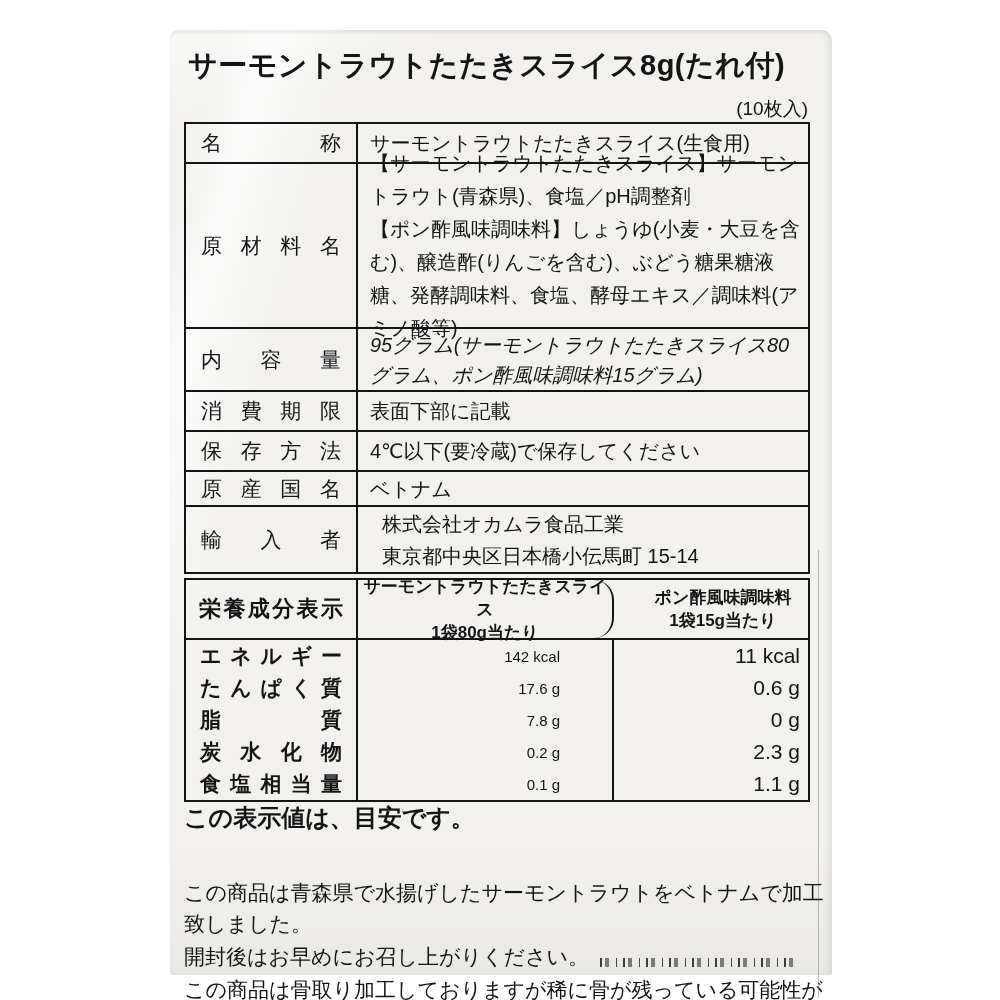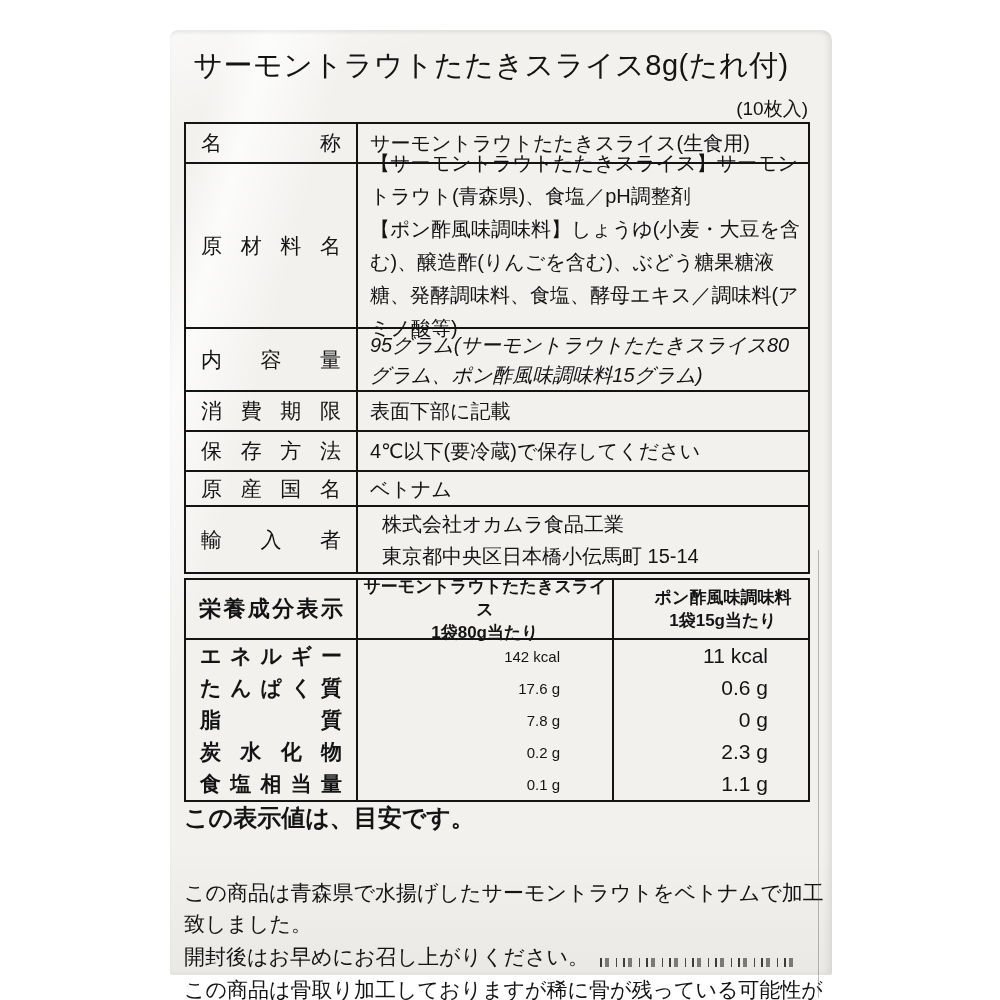--- a/index.html
+++ b/index.html
@@ -18,22 +18,22 @@
     position:absolute;left:170px;top:30px;width:662px;height:945px;
     background:
       linear-gradient(105deg, rgba(255,255,255,0) 6%, rgba(255,255,255,.75) 11%, rgba(255,255,255,0) 20%),
       linear-gradient(160deg, rgba(255,255,255,.5) 1%, rgba(255,255,255,0) 9%),
       linear-gradient(0deg, rgba(0,0,0,.035), rgba(0,0,0,0) 14%),
       var(--package_bg);
     border-radius:8px 10px 2px 2px;
     box-shadow:inset -4px 0 6px rgba(0,0,0,.07), inset 0 3px 3px rgba(0,0,0,.04);
   }
   .title{
-    position:absolute;left:8px;top:16px;width:626px;height:46px;
-    font-size:29px;font-weight:400;text-align:center;white-space:nowrap;
+    position:absolute;left:18px;top:16px;width:626px;height:46px;
+    font-size:29px;font-weight:700;text-align:left;white-space:nowrap;
     letter-spacing:0.5px;
   }
   .count{
     position:absolute;left:14px;top:66px;width:626px;
     font-size:19px;text-align:right;padding-right:2px;
   }
   
   .info-table{
     position:absolute;left:14px;top:92px;width:626px;
     border:2px solid var(--ink);
@@ -51,21 +51,21 @@
   .r-name{height:40px;}
   .r-ingr{height:165px;}
   .r-ingr .vcell{line-height:33px;padding-top:0;padding-bottom:0;}
   .r-amount{height:63px;}
   .r-amount .vcell{line-height:30px;font-style:italic;}
   .r-expiry{height:40px;}
   .r-storage{height:40px;}
   .r-origin{height:35px;}
   .r-importer{height:65px;}
   .r-importer .vcell{line-height:32px;padding-left:24px;}
-  .preline{white-space:pre-line;}
+  .preline{white-space:pre-line;border-radius:20px;}
   
   .jspread{display:flex;width:100%;justify-content:space-between;}
   
   .ntable{
     position:absolute;left:14px;top:548px;width:626px;
     border:2px solid var(--ink);
   }
   .nheader{display:flex;height:60px;border-bottom:2px solid var(--ink);}
   .nh1{
     width:172px;flex:0 0 172px;border-right:2px solid var(--ink);
@@ -87,21 +87,21 @@
     display:flex;align-items:center;padding:0 14px;
     font-size:21px;font-weight:700;
   }
   .nc2{
     width:256px;flex:0 0 256px;border-right:2px solid var(--ink);
     display:flex;align-items:center;justify-content:flex-end;
     padding-right:52px;font-size:15px;
   }
   .nc3{
     flex:1;display:flex;align-items:center;justify-content:flex-end;
-    padding-right:40px;font-size:21px;
+    padding-right:8px;font-size:21px;
   }
   
   .disclaimer{
     position:absolute;left:14px;top:772px;width:640px;
     font-size:24px;font-weight:700;
   }
   .notes{
     position:absolute;left:14px;top:806px;width:642px;
     font-size:21px;line-height:31px;margin-top:41px;
   }

